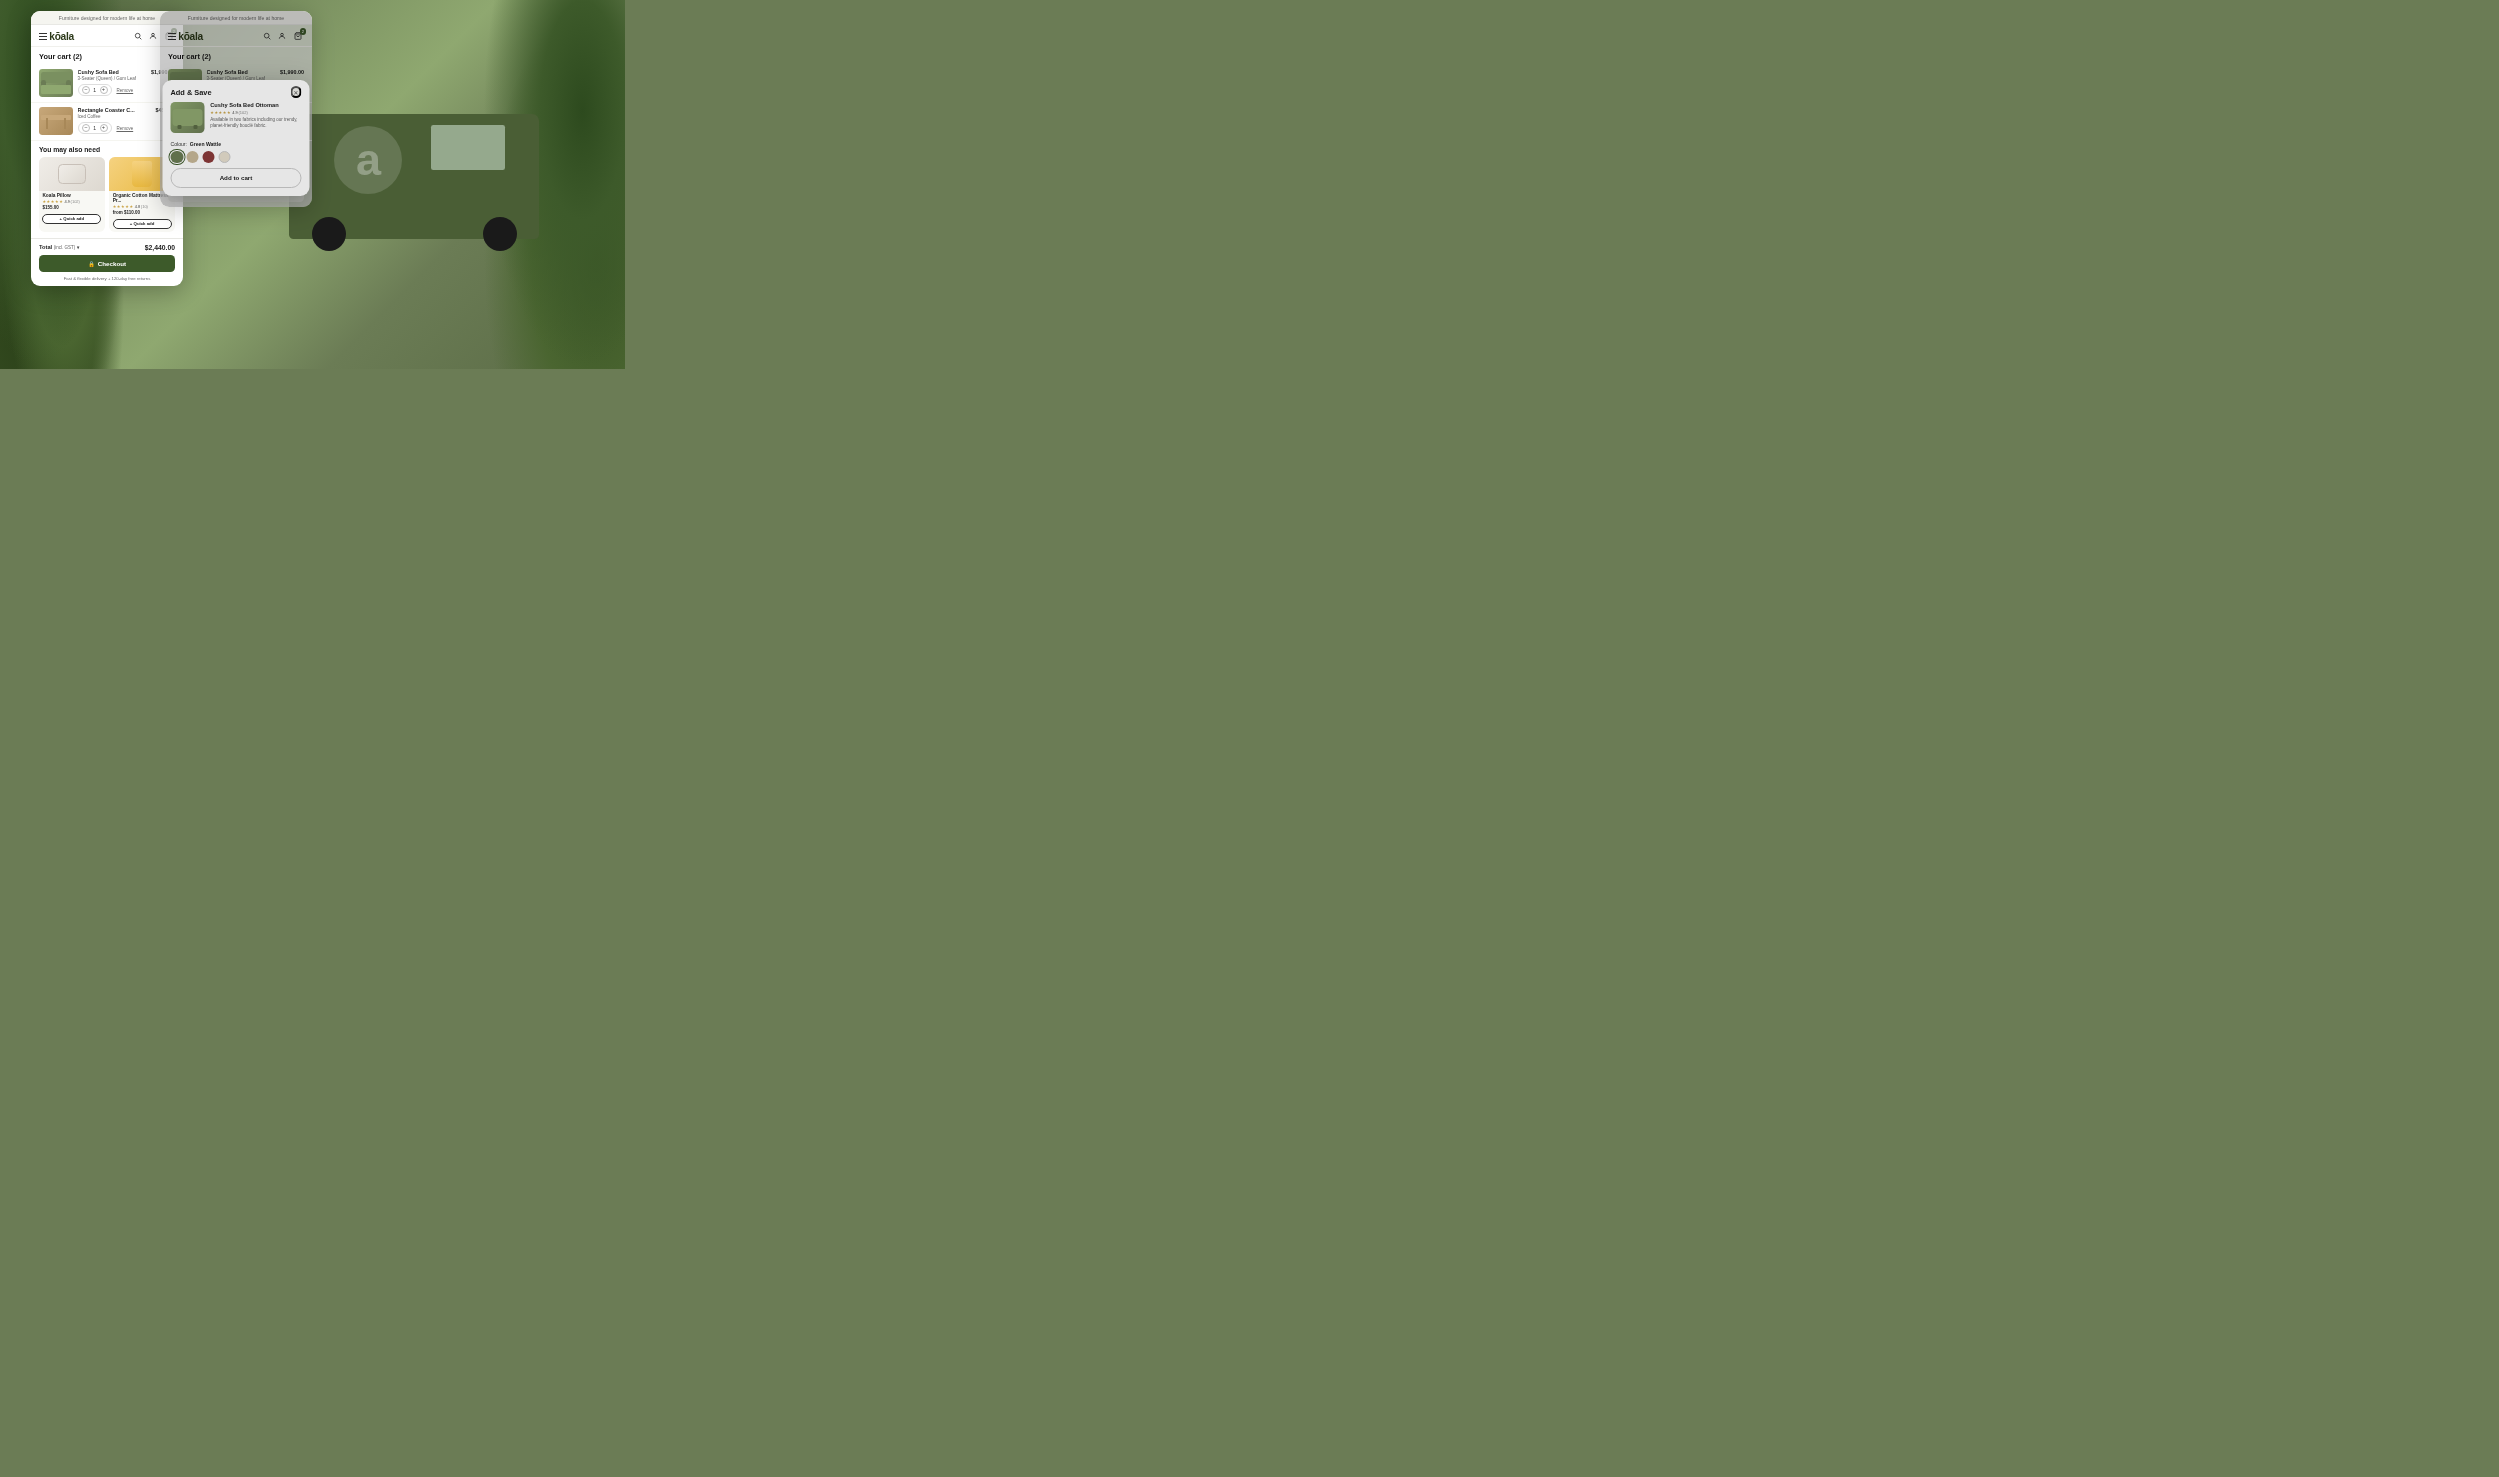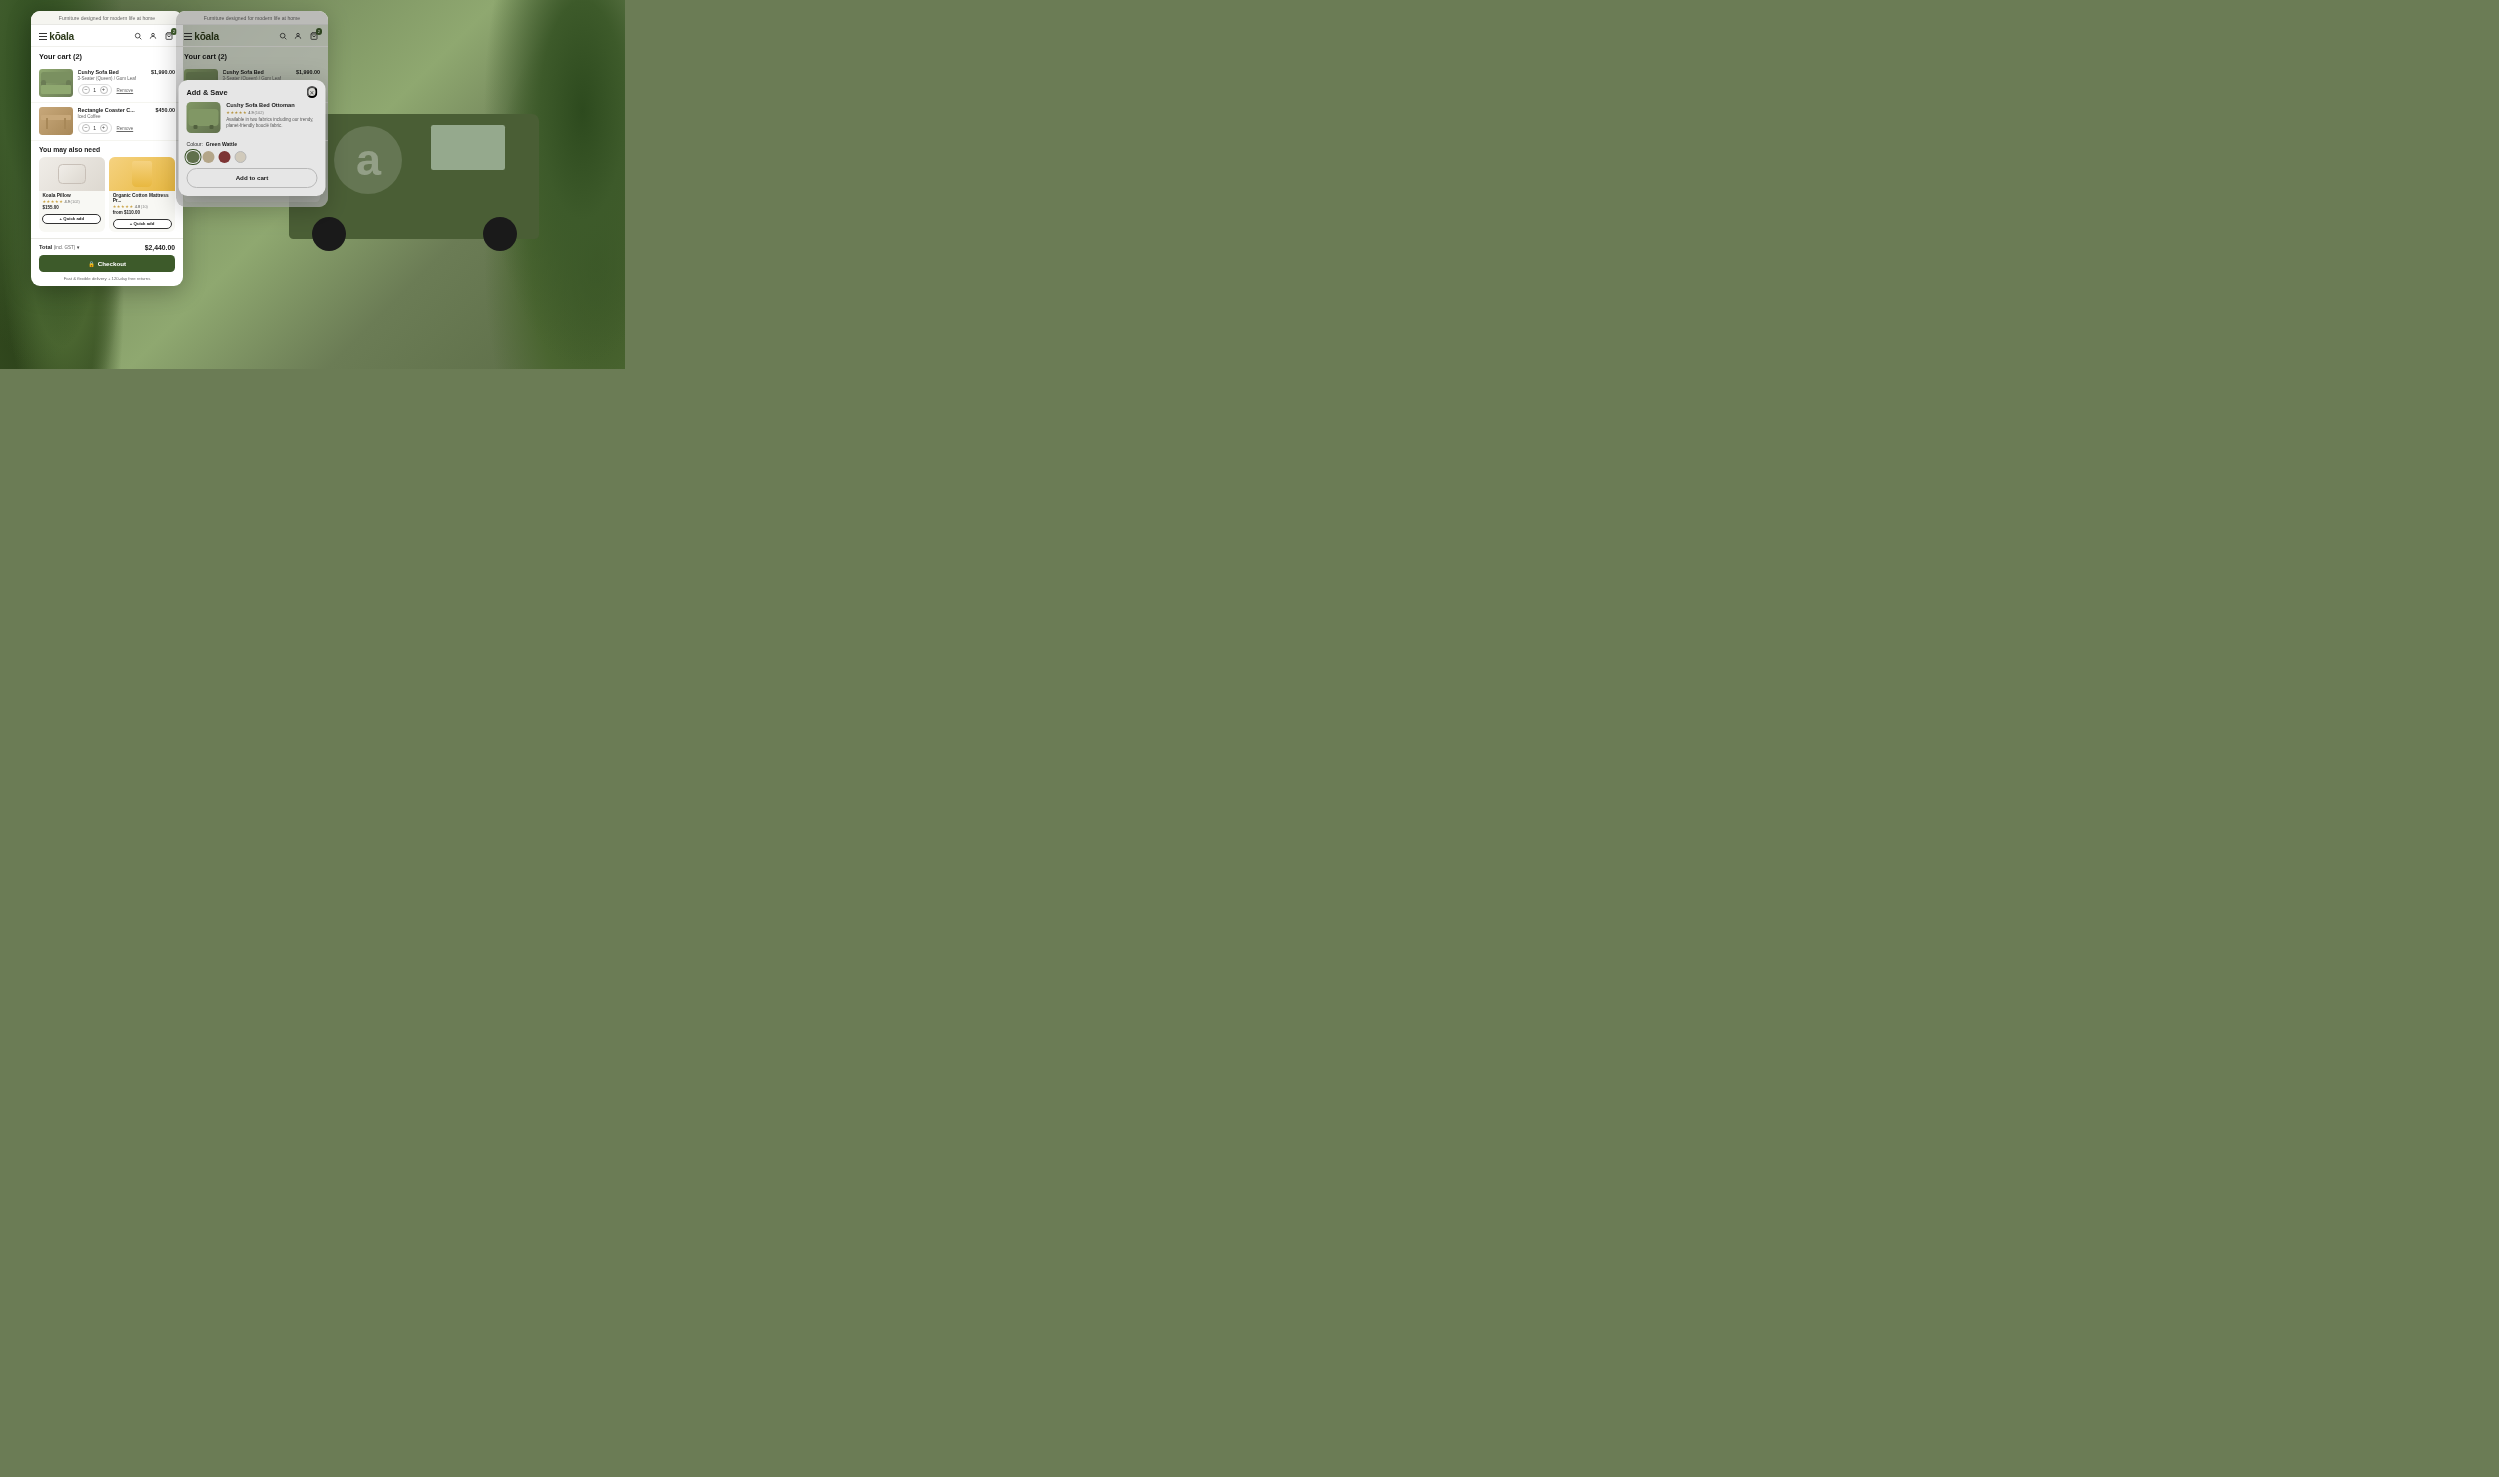--- a/index.html
+++ b/index.html
@@ -98,21 +98,21 @@
     }
 
     
     .panels {
       position: absolute;
       top: 0; left: 0;
       width: 100%; height: 100%;
       display: flex;
       align-items: flex-start;
       padding: 8.5px 0 0 31px;
-      gap: 16px;
+      gap: 0;
       z-index: 10;
     }
 
     
     .cart-panel {
       width: 152px;
       background: #fff;
       border-radius: 9px;
       box-shadow: 0 4.5px 23px rgba(0,0,0,0.25);
       overflow: hidden;

